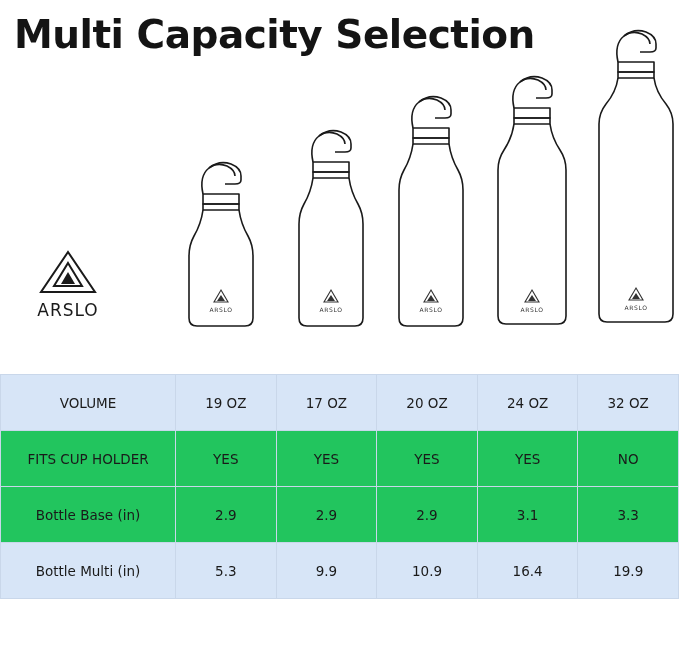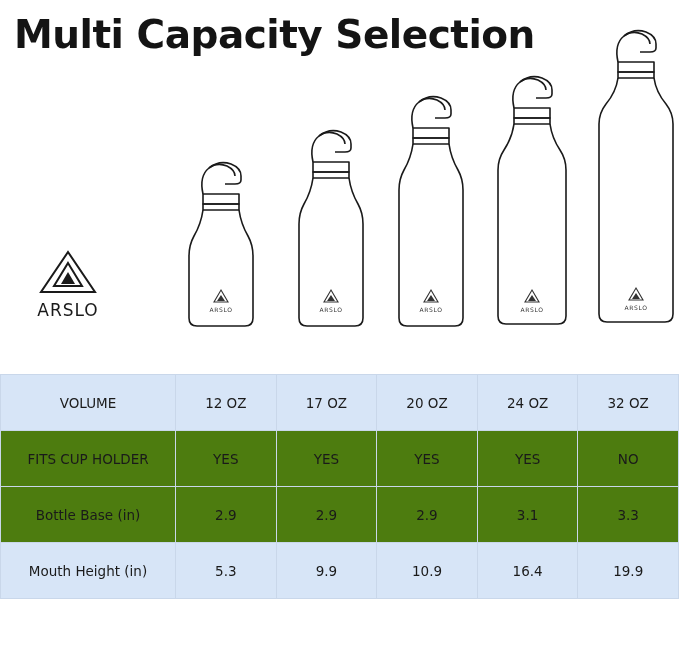--- a/index.html
+++ b/index.html
@@ -86,21 +86,21 @@
     white-space: nowrap;
     overflow: hidden;
   }
   .spec-table td.label {
     width: 170px;
   }
   .row-shaded td {
     background: #d7e5f7;
   }
   .row-plain td {
-    background: #4d7c0f;
+    background: #22c55e;
   }
 </style>
 </head>
 <body>
 
 <div class="page">
 
   <div class="title">Multi Capacity Selection</div>
 
   <div class="brand">
@@ -188,21 +188,21 @@
         <polygon points="52,283 56,289 48,289" fill="#333333"></polygon>
       </svg>
     </div>
 
   </div>
 
   <table class="spec-table">
     <tbody>
       <tr class="row-shaded">
         <td class="label">VOLUME</td>
-        <td>12 OZ</td>
+        <td>19 OZ</td>
         <td>17 OZ</td>
         <td>20 OZ</td>
         <td>24 OZ</td>
         <td>32 OZ</td>
       </tr>
       <tr class="row-plain">
         <td class="label">FITS CUP HOLDER</td>
         <td>YES</td>
         <td>YES</td>
         <td>YES</td>
@@ -211,21 +211,21 @@
       </tr>
       <tr class="row-plain">
         <td class="label">Bottle Base (in)</td>
         <td>2.9</td>
         <td>2.9</td>
         <td>2.9</td>
         <td>3.1</td>
         <td>3.3</td>
       </tr>
       <tr class="row-shaded">
-        <td class="label">Mouth Height (in)</td>
+        <td class="label">Bottle Multi (in)</td>
         <td>5.3</td>
         <td>9.9</td>
         <td>10.9</td>
         <td>16.4</td>
         <td>19.9</td>
       </tr>
     </tbody>
   </table>
 
 </div>

